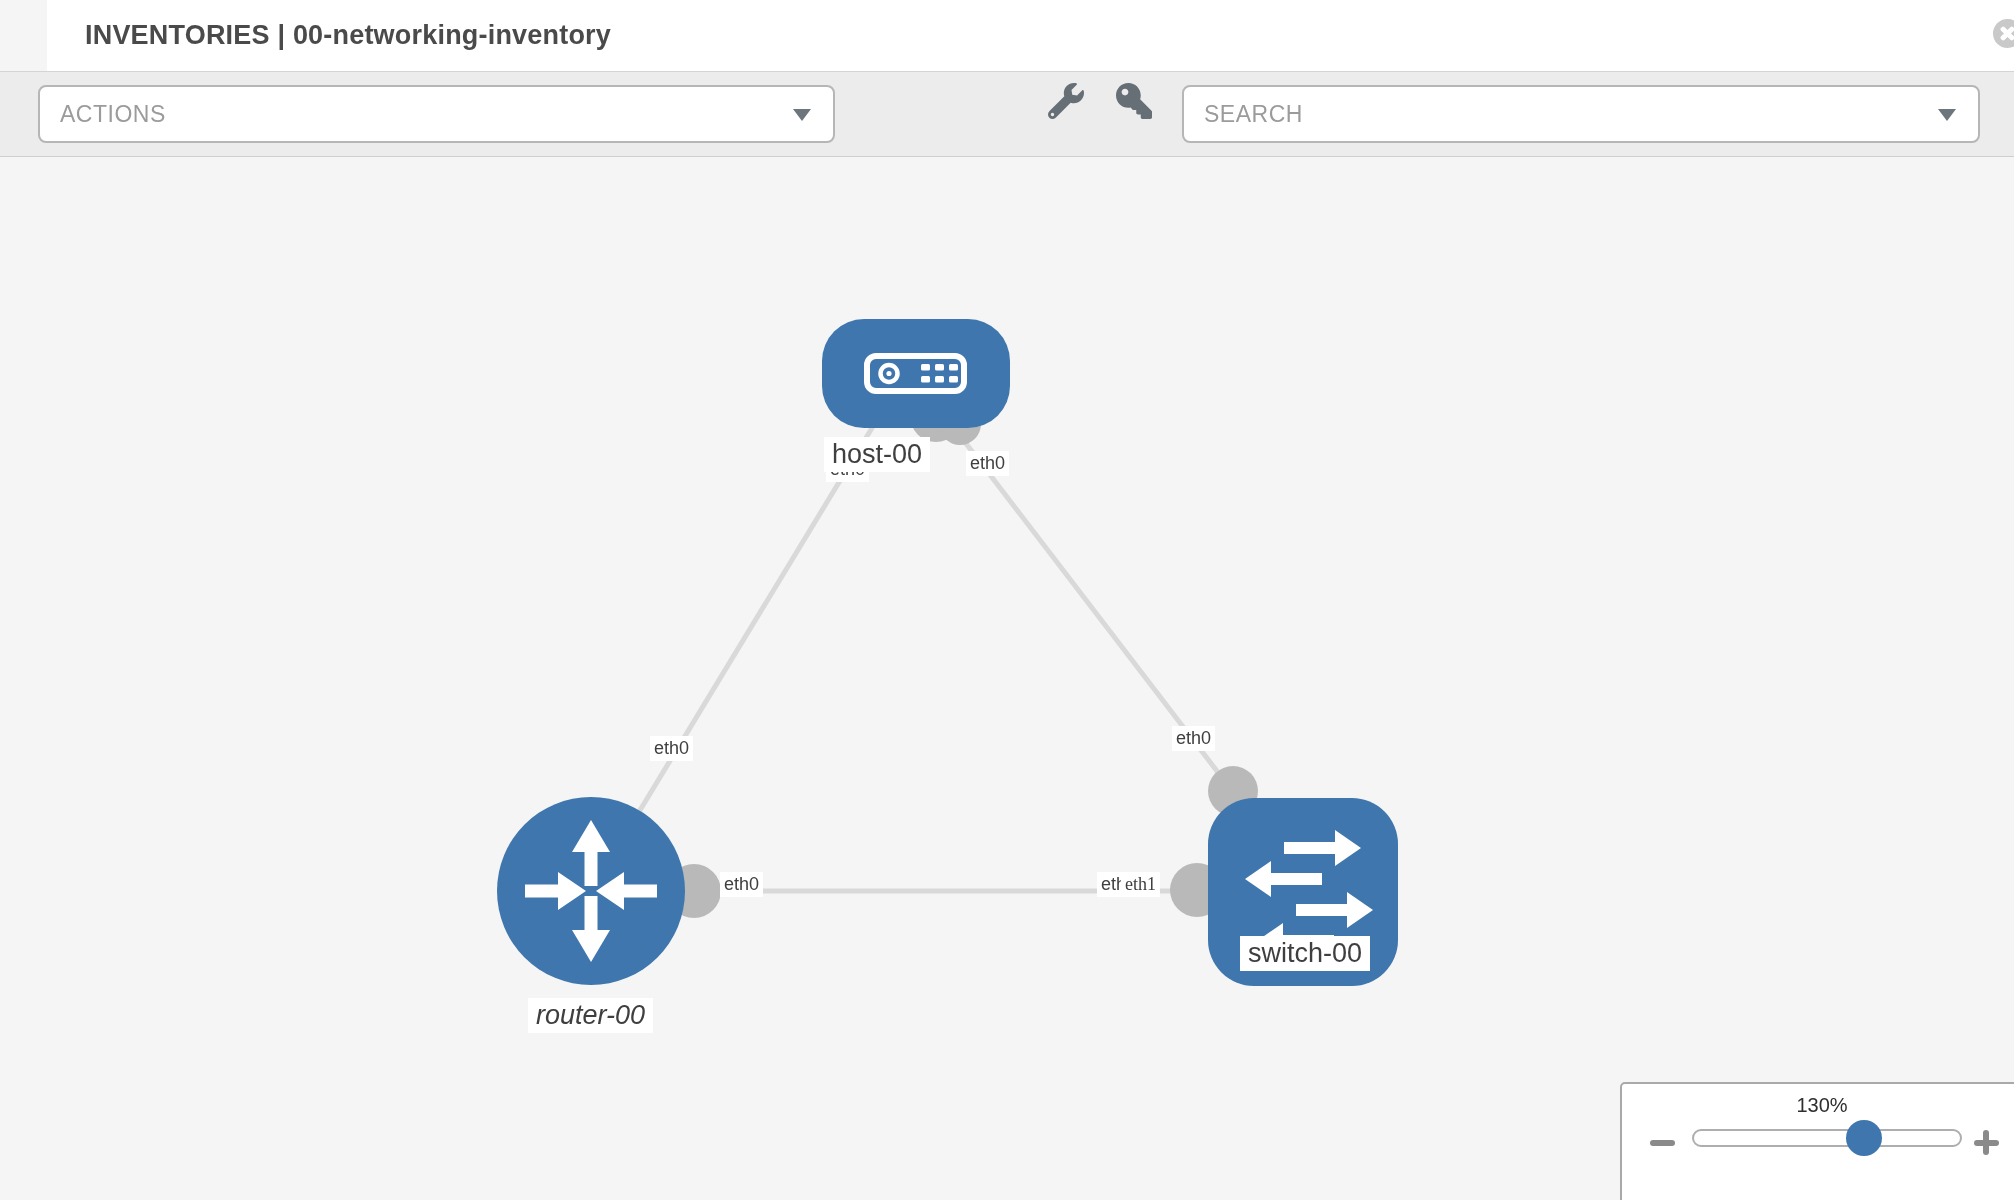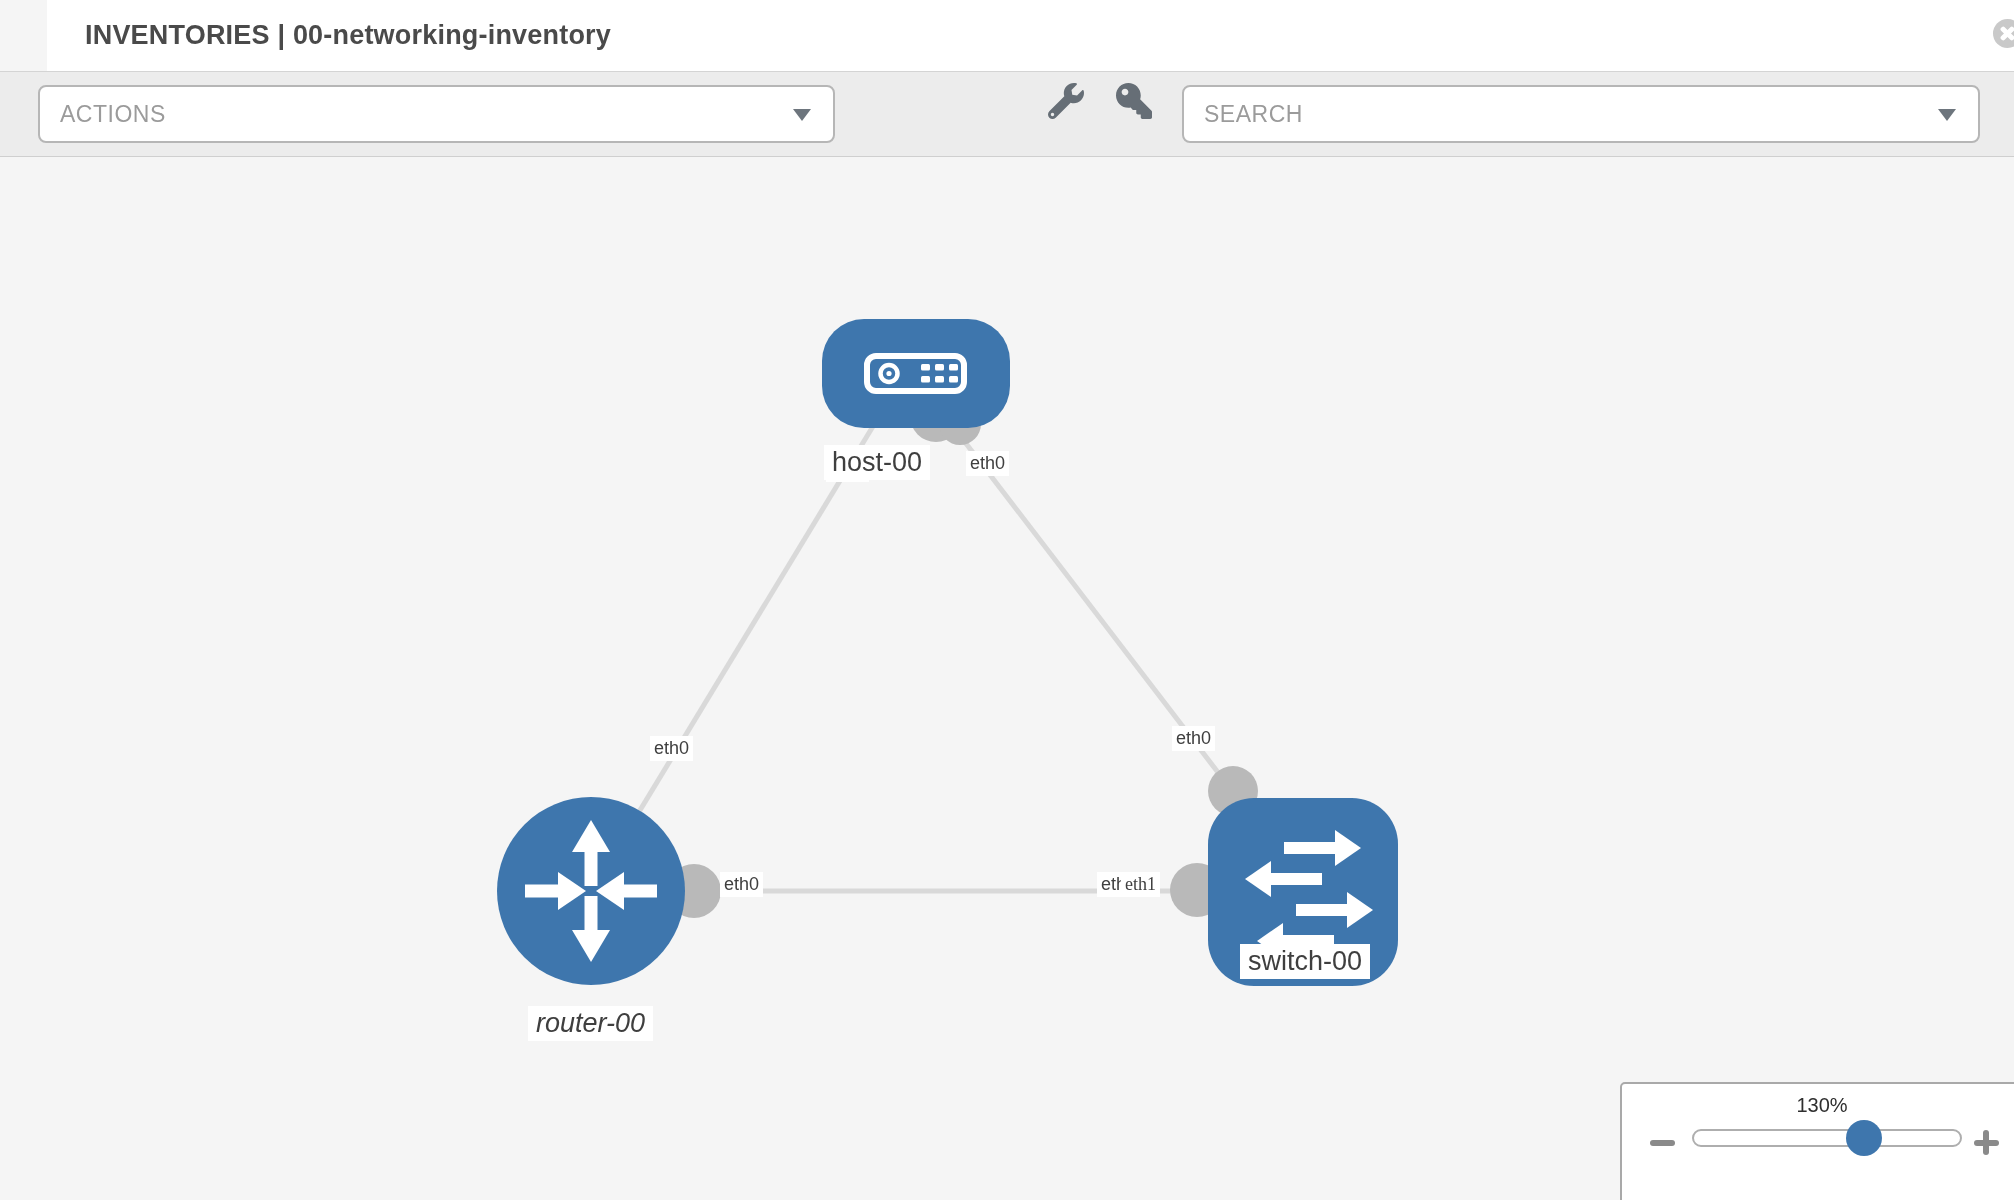--- a/index.html
+++ b/index.html
@@ -34,21 +34,21 @@
   .canvas-bg { position:absolute; left:0; top:157px; width:2014px; height:1043px; background:#f5f5f5; z-index:0; }
   svg.topo { position:absolute; left:0; top:0; width:2014px; height:1200px; z-index:1; }
   .link-line { stroke:#d9d9d9; stroke-width:5; }
   .iface-dot { fill:#b9b9b9; }
   .node-shape { fill:#3e76ad; }
   .icon-stroke { stroke:#fff; fill:none; }
   .icon-fill { fill:#fff; }
 
   
   .lbl { position:absolute; background:#fff; color:#3f3f3f; white-space:nowrap; }
-  .node-lbl { font-size:27px; padding:2px 8px; z-index:6;margin-top:8px; }
+  .node-lbl { font-size:27px; padding:2px 8px; z-index:6; }
   .if-lbl { font-size:18px; padding:2px 4px; z-index:4; }
   .if-lbl.over { z-index:5; }
 
   
   .zoom-panel { position:absolute; left:1620px; top:1082px; width:400px; height:125px; background:#fff;
                 border:2px solid #a9a9a9; border-radius:5px; z-index:8; }
   .zoom-pct { position:absolute; left:0; top:10px; width:400px; text-align:center; font-size:20px; color:#2f2f2f; }
   .zoom-minus { position:absolute; left:28px; top:56px; width:25px; height:6px; background:#8a8a8a; border-radius:3px; }
   .zoom-track { position:absolute; left:70px; top:45px; width:270px; height:18px; background:#fff;
                 border:2px solid #aeaeae; border-radius:10px; }

